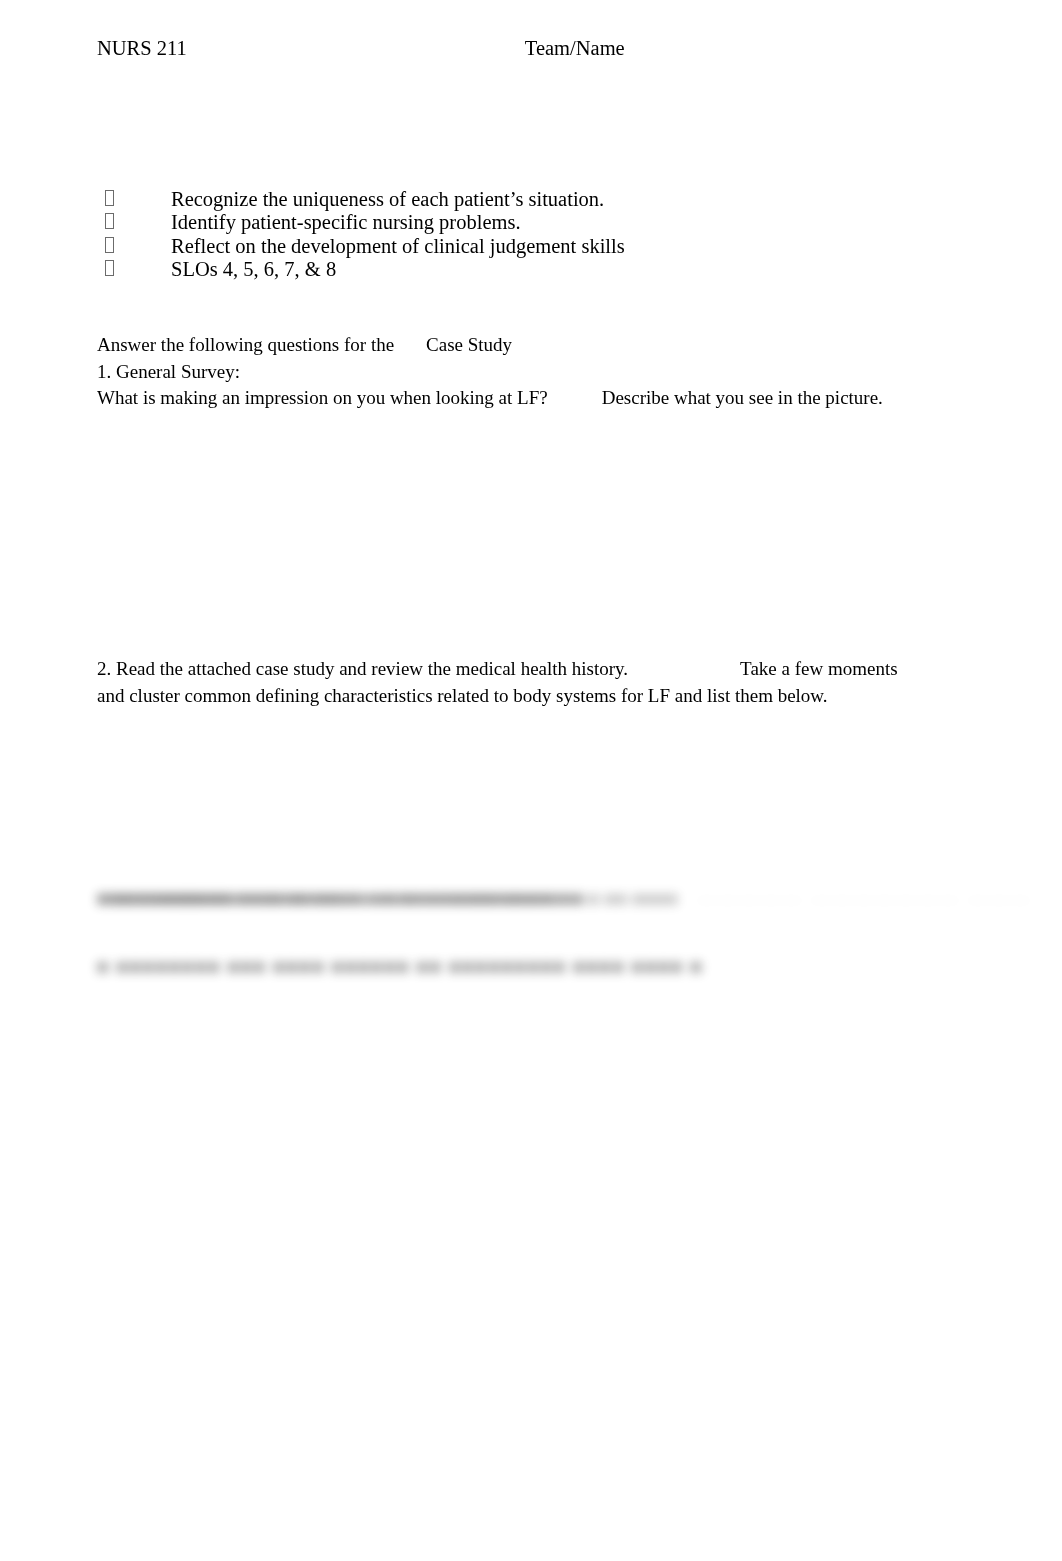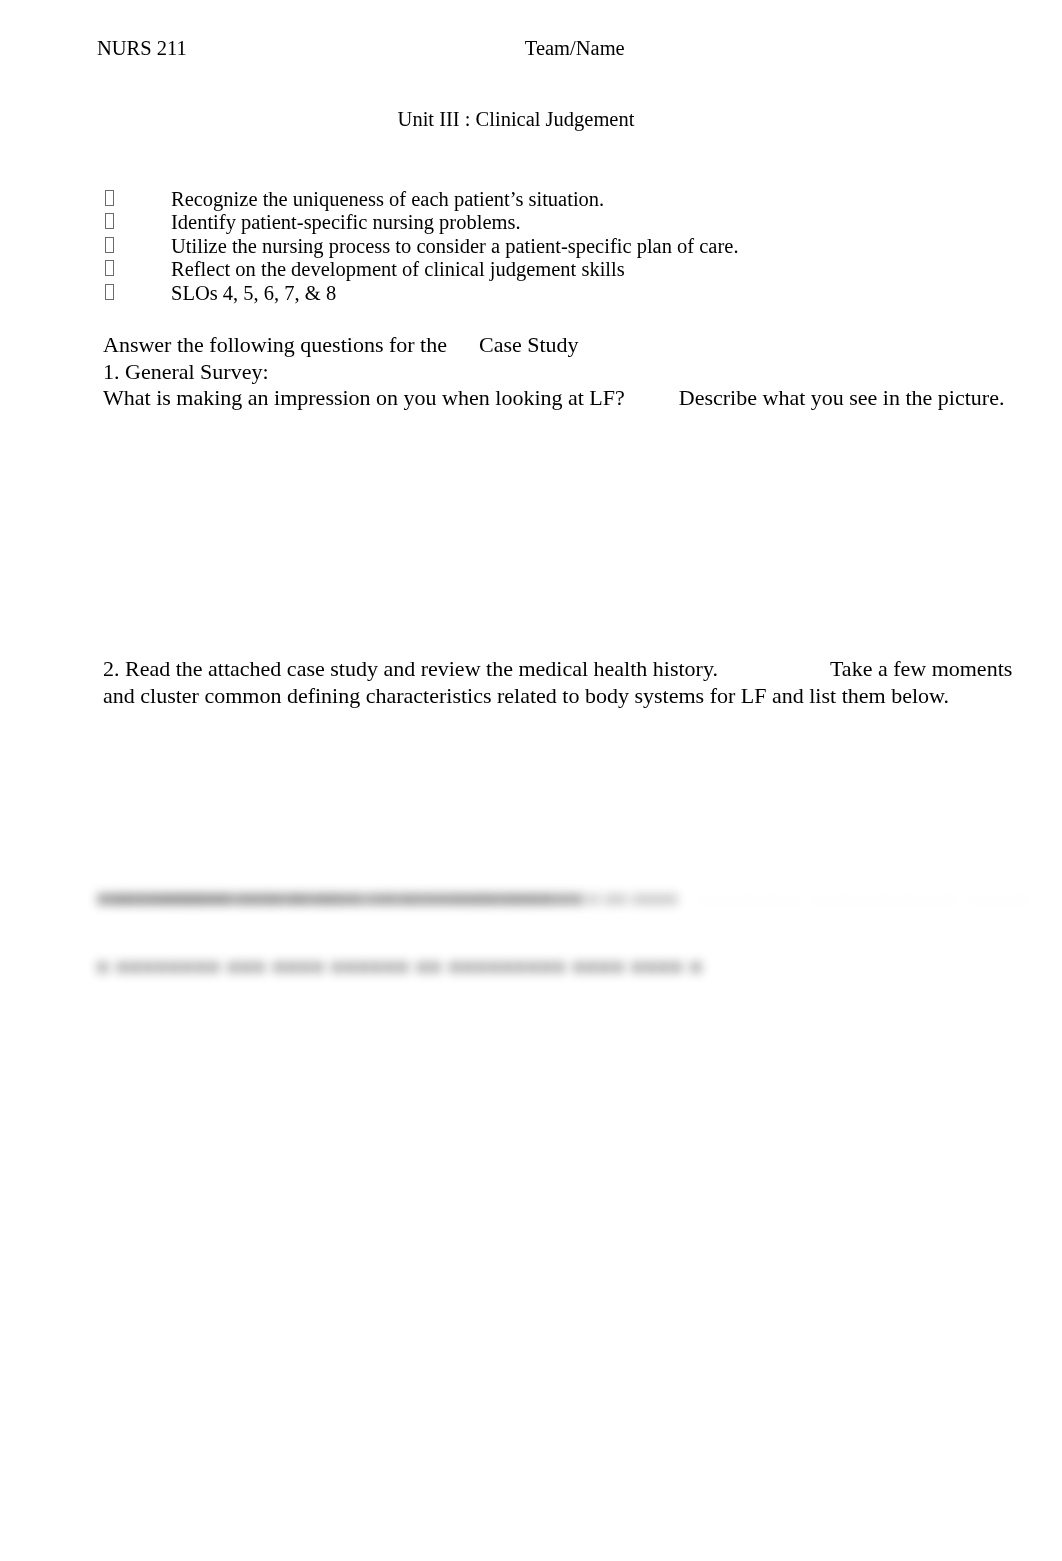--- a/index.html
+++ b/index.html
@@ -82,24 +82,23 @@
   .objectives .otext {
     display: inline-block;
     vertical-align: top;
     line-height: 23.4px;
   }
 
   
   .para {
     position: absolute;
     left: 97px;
-    font-size: 22px;
+    font-size: 19px;
     line-height: 27px;
     white-space: pre;
-    margin-left: 6px;
   }
   .p-answer    { top: 331px; }
   .p-general   { top: 358px; }
   .p-q1a       { top: 384px; }
   .p-q1b       { top: 411px; }
   .p-q2a       { top: 655px; }
   .p-q2b       { top: 682px; }
 
   .tabgap-sm { display: inline-block; width: 32px; }
   .tabgap-md { display: inline-block; width: 54px; }
@@ -132,31 +131,27 @@
   .r2  { left: 360px; top: 2px;   letter-spacing: 3.0px; }
   .r3  { left: 600px; top: 0px;   letter-spacing: 2.4px; }
   .r4  { left: 0px;   top: 68px;  letter-spacing: 1.6px; }</style>
 </head>
 <body>
 
 <div class="page">
 
   <div class="doc-header"><span class="course">NURS 211</span><span class="team">Team/Name</span></div>
 
-  <h1 class="doc-title">Unit III : Clinical Judgement</h1>
 
   <ul class="objectives">
     <li>
       <span class="bullet"><span class="tofu"></span></span><span class="otext">Recognize the uniqueness of each patient’s situation.</span>
     </li>
     <li>
       <span class="bullet"><span class="tofu"></span></span><span class="otext">Identify patient-specific nursing problems.</span>
-    </li>
-    <li>
-      <span class="bullet"><span class="tofu"></span></span><span class="otext">Utilize the nursing process to consider a patient-specific plan of care.</span>
     </li>
     <li>
       <span class="bullet"><span class="tofu"></span></span><span class="otext">Reflect on the development of clinical judgement skills</span>
     </li>
     <li>
       <span class="bullet"><span class="tofu"></span></span><span class="otext">SLOs 4, 5, 6, 7, &amp; 8</span>
     </li>
   </ul>
 
   <div class="para p-answer"><span>Answer the following questions for the</span><span class="tabgap-sm"></span><span>Case Study</span></div>

